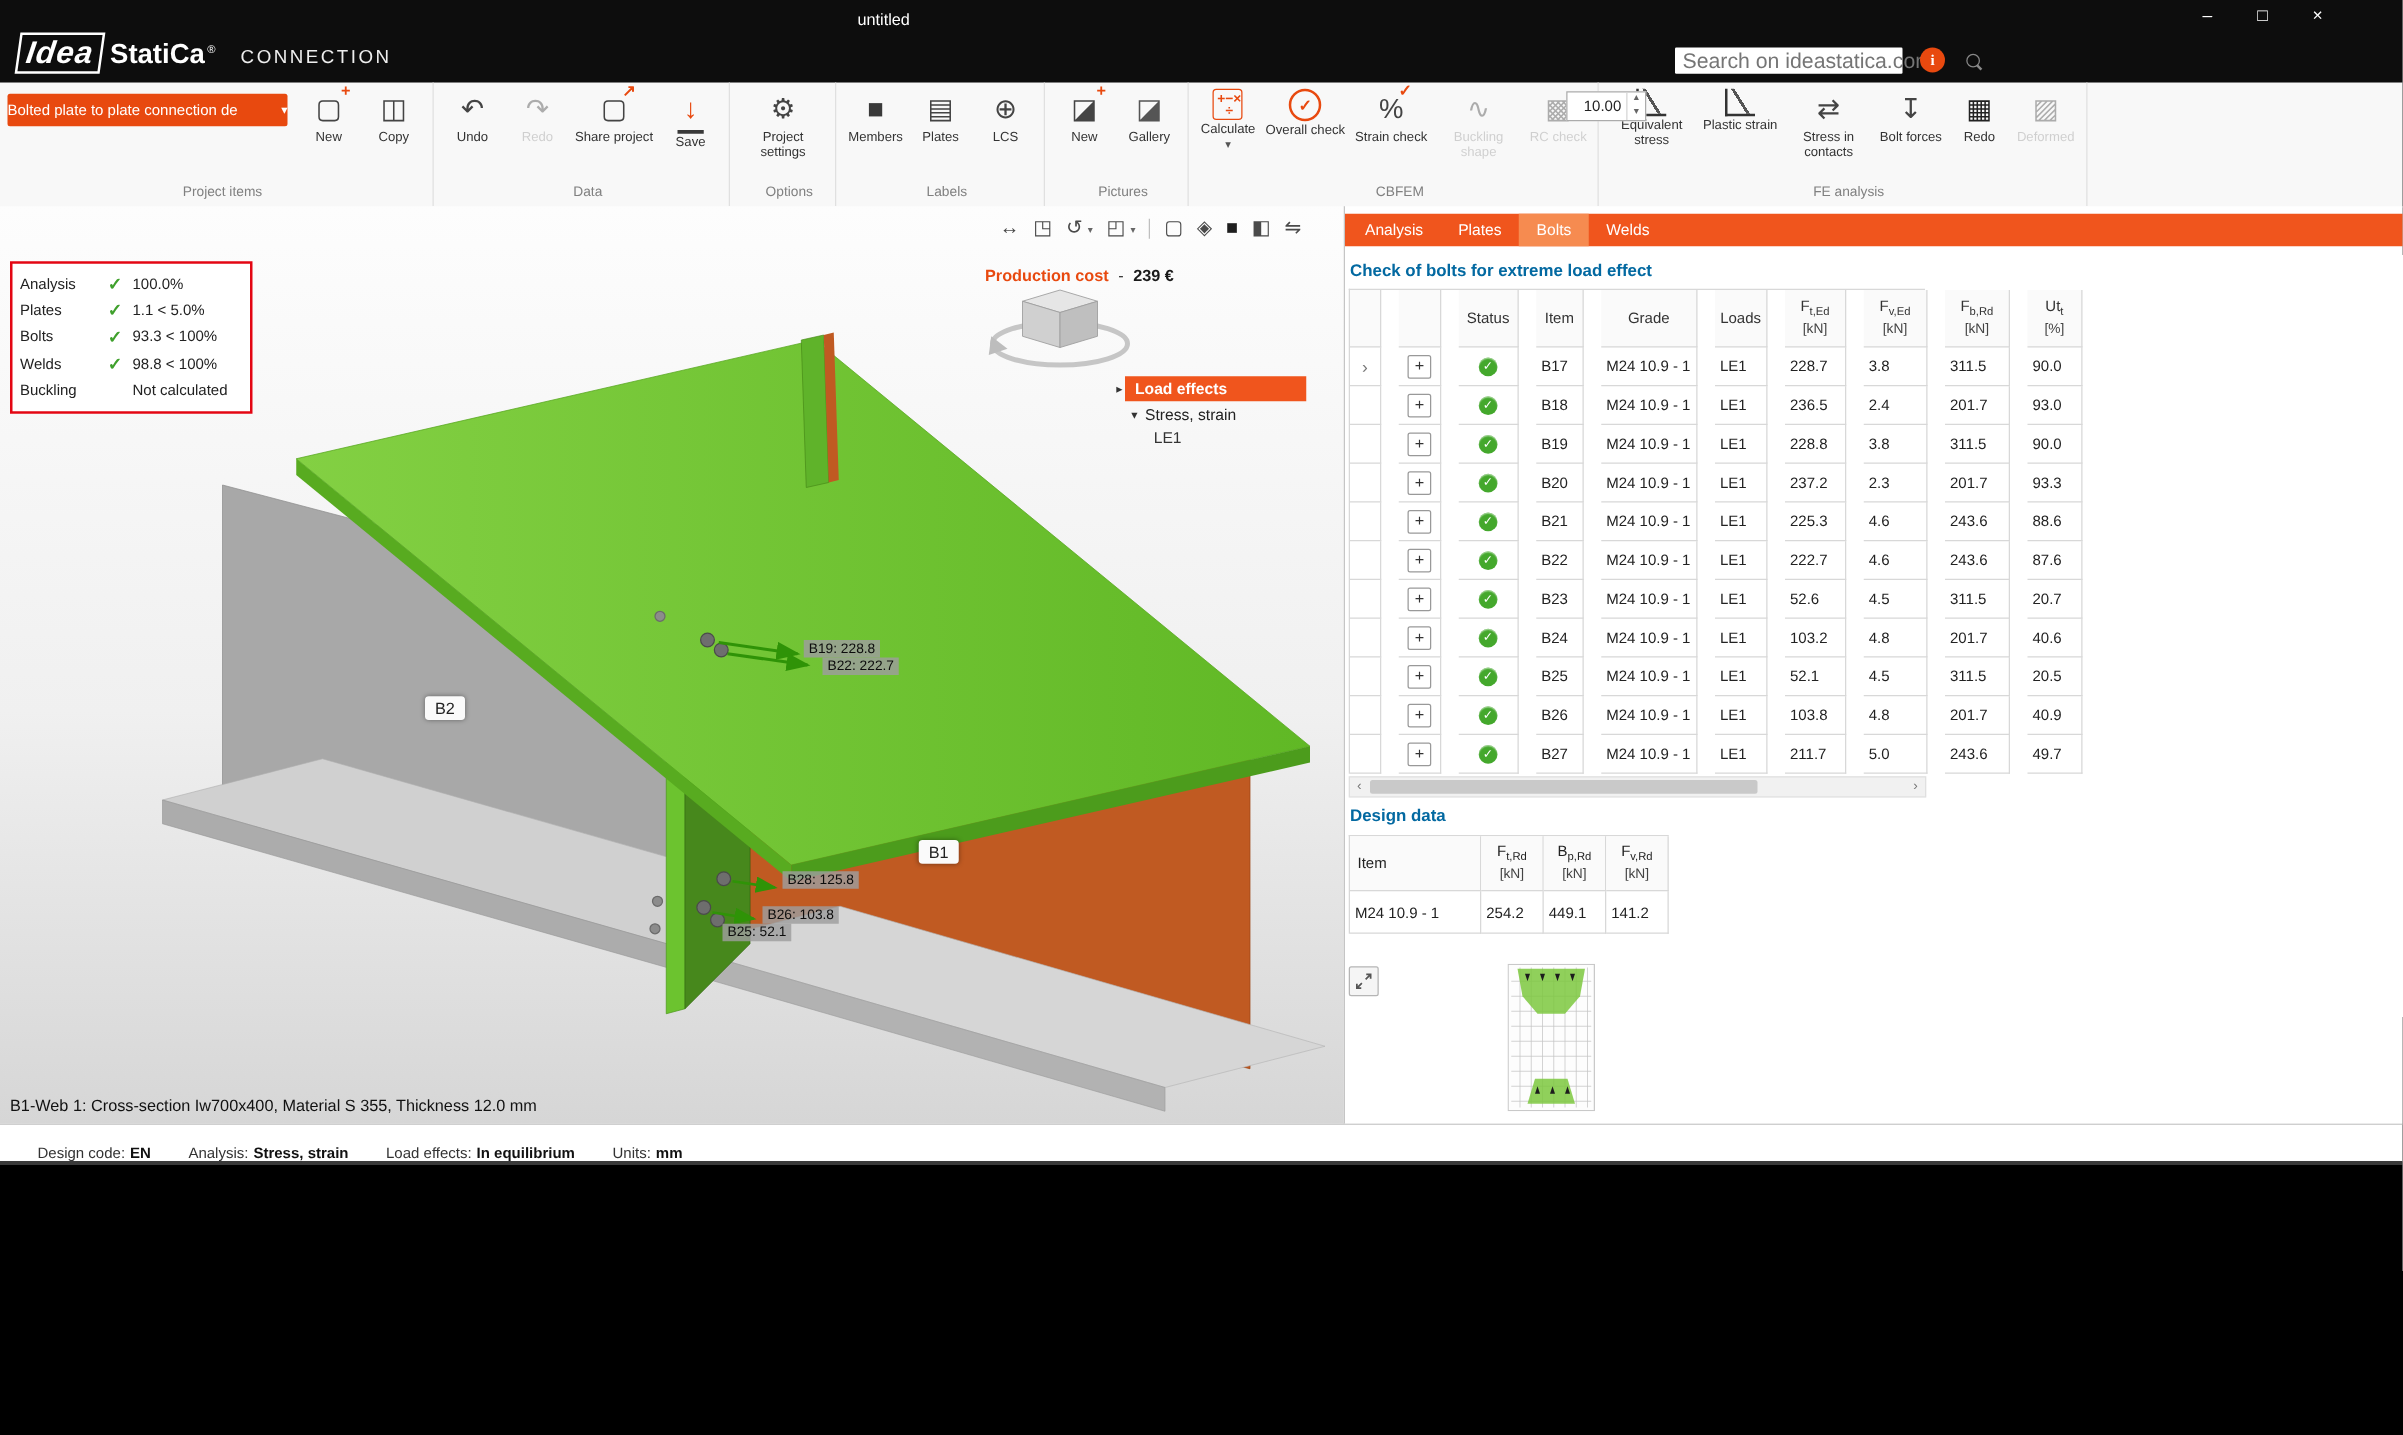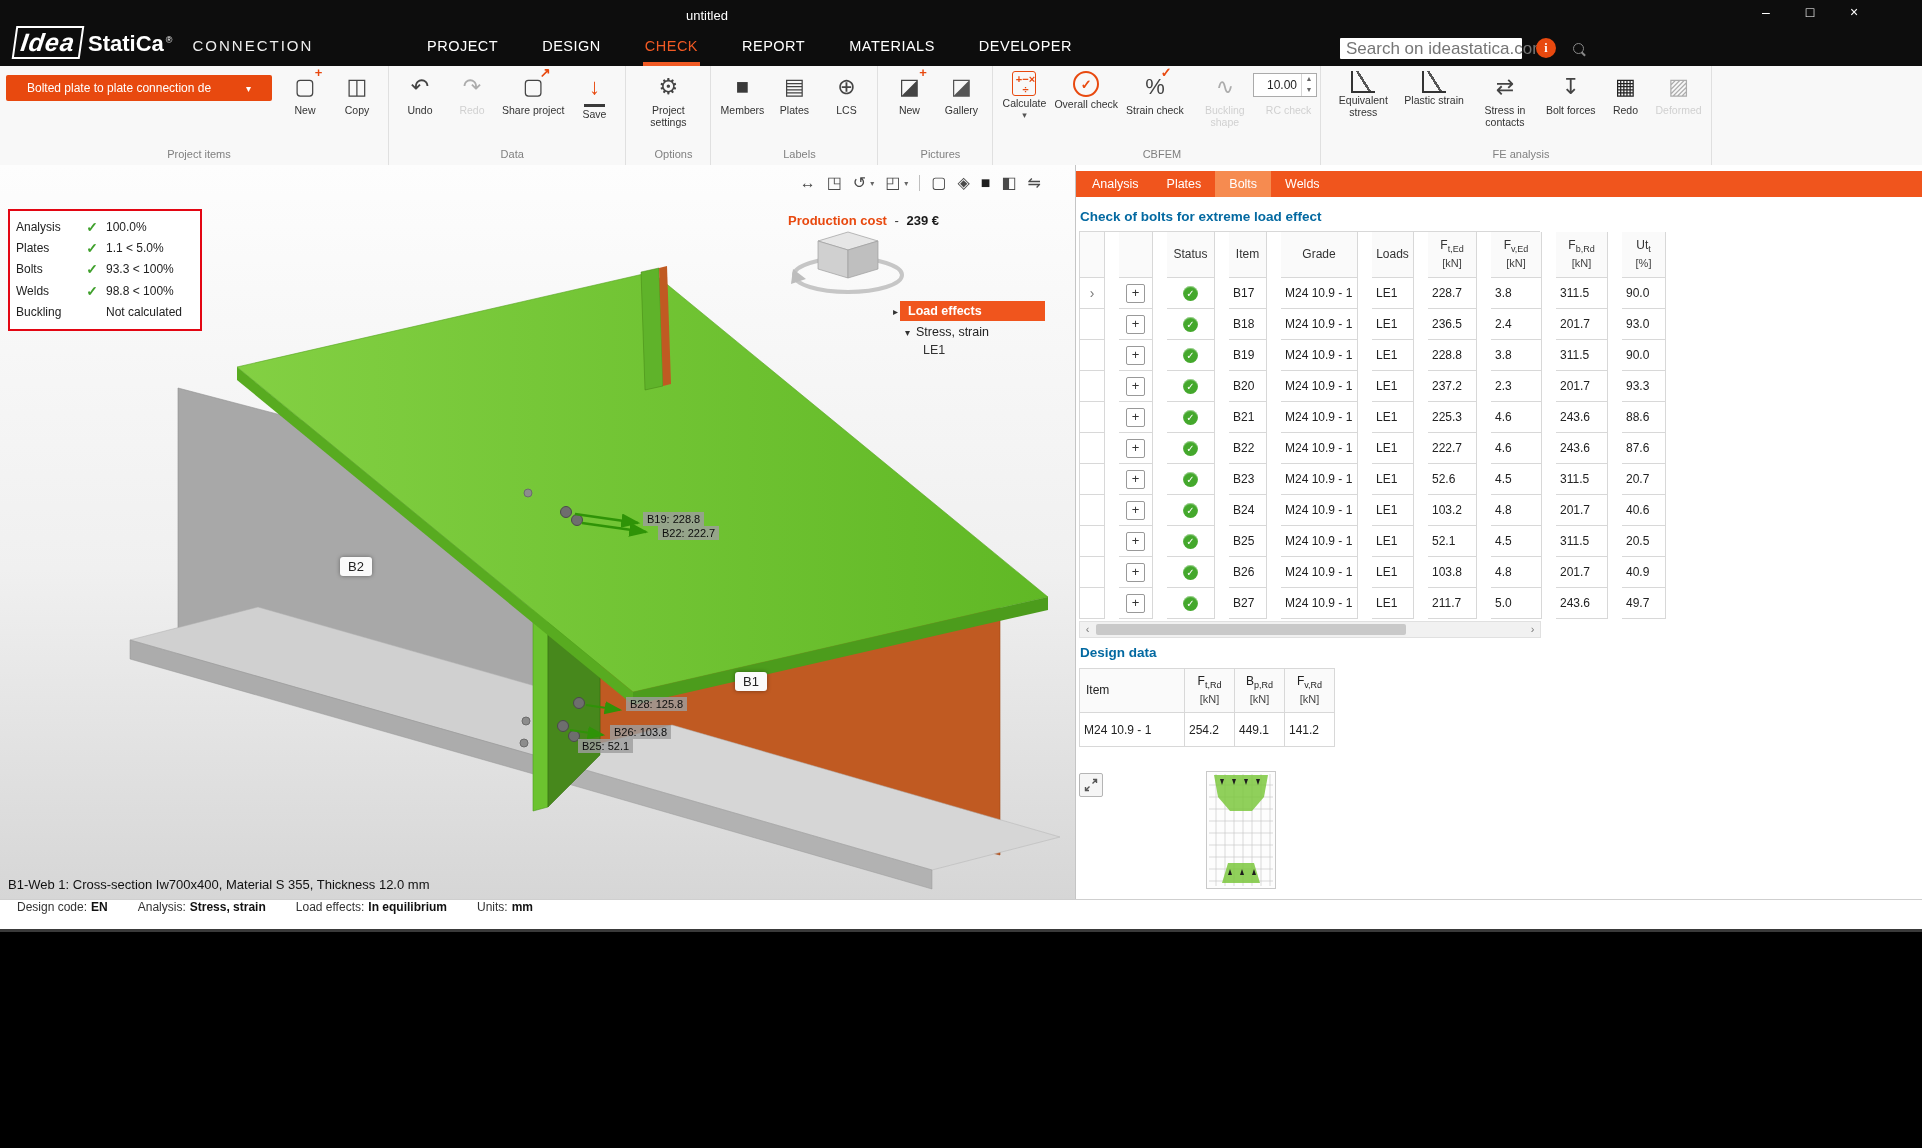--- a/index.html
+++ b/index.html
@@ -34,21 +34,21 @@
   .ribbon-btn.disabled{opacity:.42;}
   .rb-icon{position:relative;font-size:22px;color:#444;height:32px;display:flex;align-items:center;justify-content:center;line-height:1;}
   .rb-label{font-size:10.5px;color:#333;text-align:center;line-height:1.15;margin-top:1px;}
   .ribbon-btn.disabled .rb-label{color:#999;}
   .rb-chev{font-size:9px;color:#555;margin-top:1px;}
   .icon-accent{position:absolute;top:-5px;right:-7px;color:#E8490F;font-size:13px;font-weight:bold;}
   .icon-save{color:#E8490F !important;border-bottom:3px solid #3a3a3a;padding:0 5px 1px 5px;font-weight:bold;}
   .icon-calc{width:20px;word-break:break-all;font-size:11px;line-height:10px;color:#E8490F !important;border:1.6px solid #E8490F;border-radius:3px;padding:2px 0 1px 2px;font-weight:bold;height:auto !important;display:block !important;text-align:center;}
   .icon-ccircle{width:22px;height:22px;border:2.2px solid #E8490F;border-radius:50%;line-height:21px !important;font-size:13px;color:#E8490F !important;font-weight:bold;}
   .icon-curve{width:22px;height:20px;border-left:2px solid #333;border-bottom:2px solid #333;background:linear-gradient(58deg,transparent 44%,#555 44%,#555 52%,transparent 52%);}
-  .ribbon-dropdown{align-self:flex-start;margin-top:6px;width:224px;height:26px;background:#E8490F;color:#fff;display:flex;align-items:center;padding:0 21px;border-radius:2px;font-size:12px;margin-right:6px;}
+  .ribbon-dropdown{align-self:flex-start;margin-top:6px;width:224px;height:26px;background:#E8490F;color:#fff;display:flex;align-items:center;padding:0 0;border-radius:2px;font-size:12px;margin-right:6px;}
   .rd-label{flex:1;white-space:nowrap;overflow:hidden;}
   .rd-chev{font-size:10px;margin-left:6px;}
   #ribbon-spinner{position:absolute;left:1253px;top:7px;width:62px;height:22px;background:#fff;border:1px solid #ABABAB;display:flex;align-items:center;}
   #spinner-value{flex:1;text-align:right;font-size:12px;color:#222;padding-right:4px;}
   #spinner-arrows{width:14px;display:flex;flex-direction:column;border-left:1px solid #D5D5D5;height:100%;}
   #spinner-arrows span{flex:1;font-size:7px;color:#666;text-align:center;line-height:10px;}
 
   
   #main{position:absolute;left:0;top:165px;width:1922px;height:734px;background:#fff;}
   #viewport{position:absolute;left:0;top:0;width:1075px;height:734px;background:linear-gradient(180deg,#FDFDFD 0%,#F0F0F0 55%,#D6D6D6 100%);border-right:1px solid #C5C5C5;overflow:hidden;}
@@ -102,21 +102,21 @@
   .sb-thumb{position:absolute;left:1px;top:1px;width:72%;height:11px;background:#C9C9C9;border-radius:2px;}
   #design-table{position:absolute;left:3px;top:503px;width:255px;border-left:1px solid #D8D8D8;border-top:1px solid #D8D8D8;background:#fff;}
   .dt-row{display:grid;grid-template-columns:105px 50px 50px 50px;}
   .dt-row .bt-cell{height:33px;}
   .dt-header .bt-cell{height:43px;background:#FAFAFA;flex-direction:column;justify-content:center;padding-left:0;text-align:center;}
   .dt-header .cell-item-label{align-items:flex-start !important;padding-left:6px !important;}
   #panel-expand-btn{position:absolute;left:3px;top:608px;width:22px;height:22px;border:1px solid #B5B5B5;background:#F5F5F5;display:flex;align-items:center;justify-content:center;border-radius:2px;}
   #mesh-preview-wrap{position:absolute;left:130px;top:606px;}
 
   
-  #statusbar{position:absolute;left:0;top:899px;width:1922px;height:30px;background:#fff;border-top:1px solid #CFCFCF;display:flex;align-items:flex-start;padding-left:17px;gap:30px;box-sizing:border-box;}
+  #statusbar{position:absolute;left:0;top:899px;width:1922px;height:30px;background:#fff;border-top:1px solid #CFCFCF;display:flex;align-items:flex-end;padding-left:30px;gap:30px;box-sizing:border-box;}
   .sb-seg{font-size:12px;color:#333;}
   .sb-val{font-weight:bold;color:#111;margin-left:4px;}
   #bottom-edge{position:absolute;left:0;top:929px;width:1922px;height:3px;background:#3a3a3a;}
   #bottom-fill{position:absolute;left:0;top:932px;width:1922px;height:216px;background:#000;}
 </style>
 </head>
 <body>
 
 <div id="header">
   <div id="window-title">untitled</div>
@@ -124,28 +124,20 @@
       <span class="win-btn">–</span>
       <span class="win-btn">□</span>
       <span class="win-btn">×</span>
     </div>
   <div id="logo">
     <span class="logo-idea">Idea</span>
     <span class="logo-statica">StatiCa</span>
     <span class="logo-reg">®</span>
     <span class="logo-app">CONNECTION</span>
   </div>
-  <div id="menu-items">
-      <div class="menu-item">PROJECT</div>
-      <div class="menu-item">DESIGN</div>
-      <div class="menu-item active">CHECK</div>
-      <div class="menu-item">REPORT</div>
-      <div class="menu-item">MATERIALS</div>
-      <div class="menu-item">DEVELOPER</div>
-    </div>
   <div id="search-box">
     <input id="search-input" placeholder="Search on ideastatica.com" style="">
     <span id="search-icon"></span>
   </div>
   <div id="info-button">i</div>
 </div>
 
 <div id="ribbon">
   <div id="ribbon-groups">
       <div class="ribbon-group">

